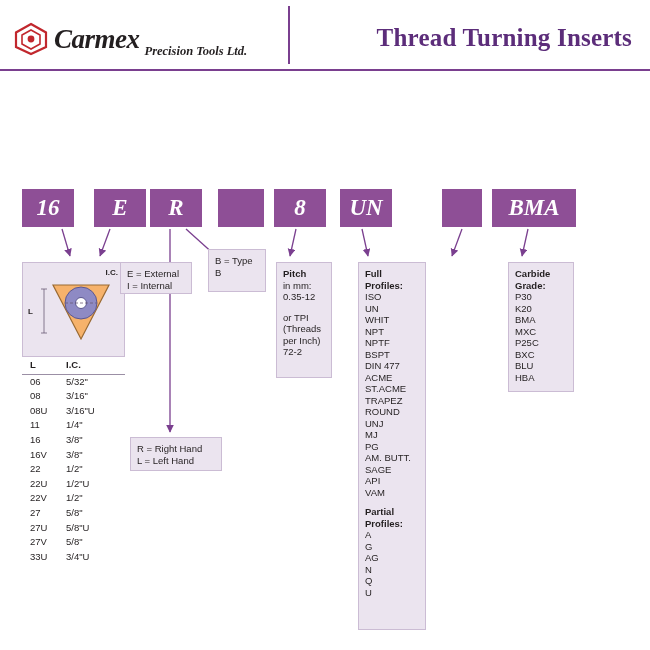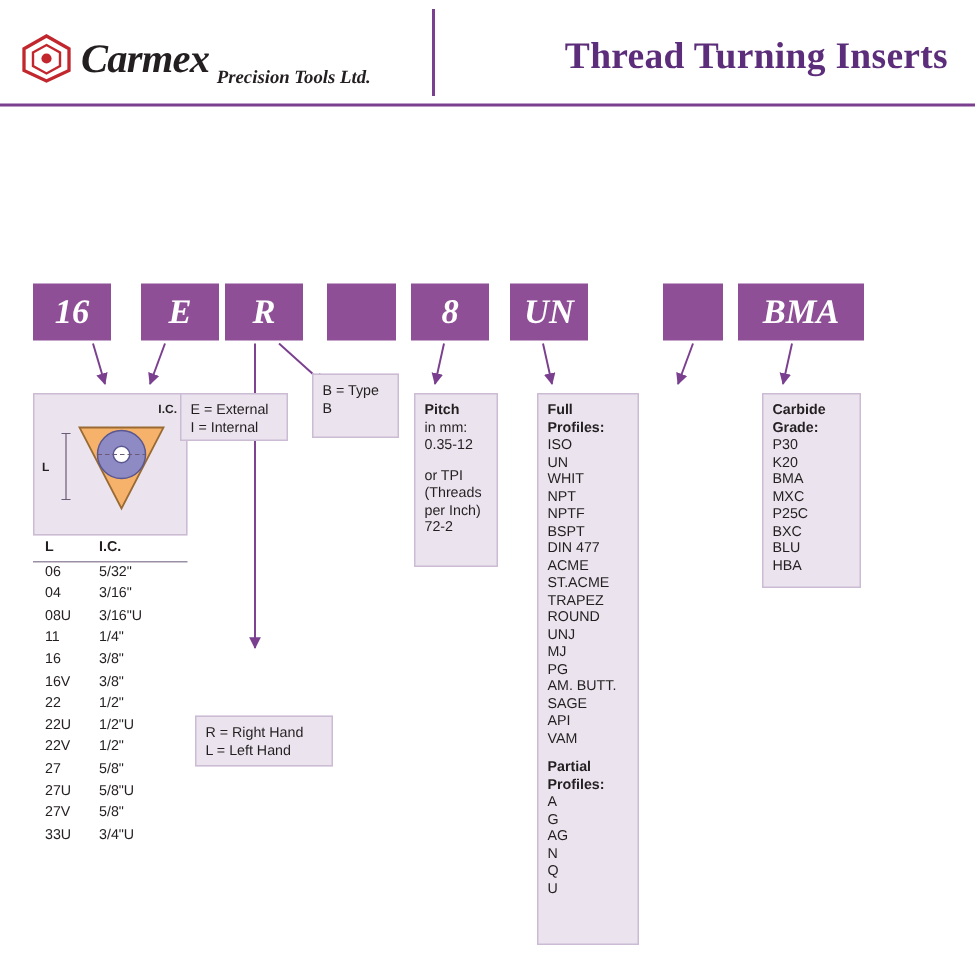--- a/index.html
+++ b/index.html
@@ -262,21 +262,21 @@
   <div class="dim-table">
     <div class="dim-head">
       <span class="dim-c1">L</span>
       <span class="dim-c2">I.C.</span>
     </div>
     <div class="dim-row">
         <span class="dim-c1">06</span>
         <span class="dim-c2">5/32"</span>
       </div>
     <div class="dim-row">
-        <span class="dim-c1">04</span>
+        <span class="dim-c1">08</span>
         <span class="dim-c2">3/16"</span>
       </div>
     <div class="dim-row">
         <span class="dim-c1">08U</span>
         <span class="dim-c2">3/16"U</span>
       </div>
     <div class="dim-row">
         <span class="dim-c1">11</span>
         <span class="dim-c2">1/4"</span>
       </div>
@@ -320,21 +320,21 @@
 
   <div class="panel" style="left:120px; top:262px; width:72px; height:32px;">
     <div>E = External</div>
     <div>I = Internal</div>
   </div>
 
   <div class="panel" style="left:208px; top:249px; width:58px; height:43px;">
     <div>B = Type B</div>
   </div>
 
-  <div class="panel" style="left:130px; top:437px; width:92px; height:34px;margin-top:40px;">
+  <div class="panel" style="left:130px; top:437px; width:92px; height:34px;">
     <div>R = Right Hand</div>
     <div>L = Left Hand</div>
   </div>
 
   <div class="panel" style="left:276px; top:262px; width:56px; height:116px;">
     <div class="list-title">Pitch</div>
     <div>in mm:</div>
     <div>0.35-12</div>
     <div style="height:9px;"></div>
     <div>or TPI</div>

